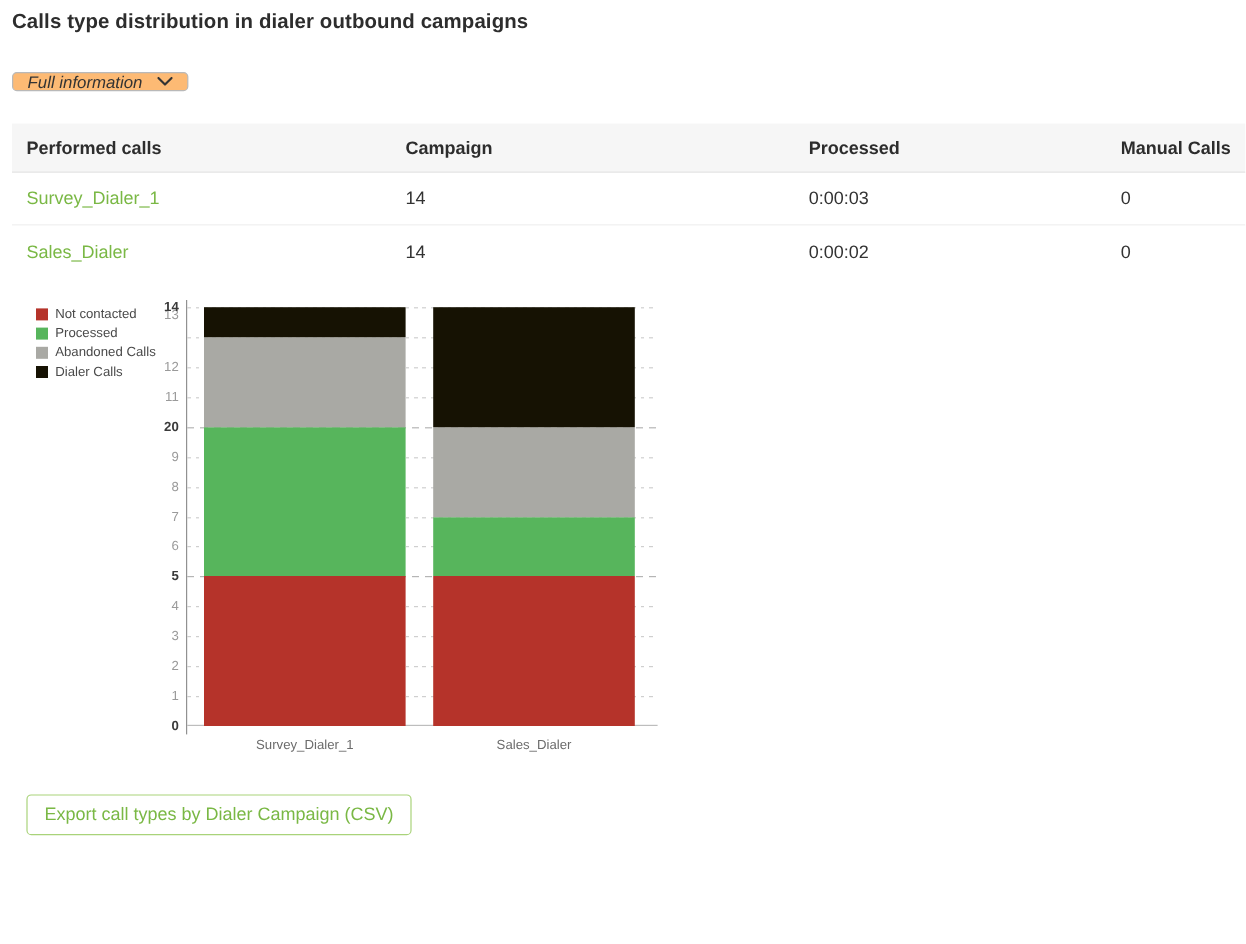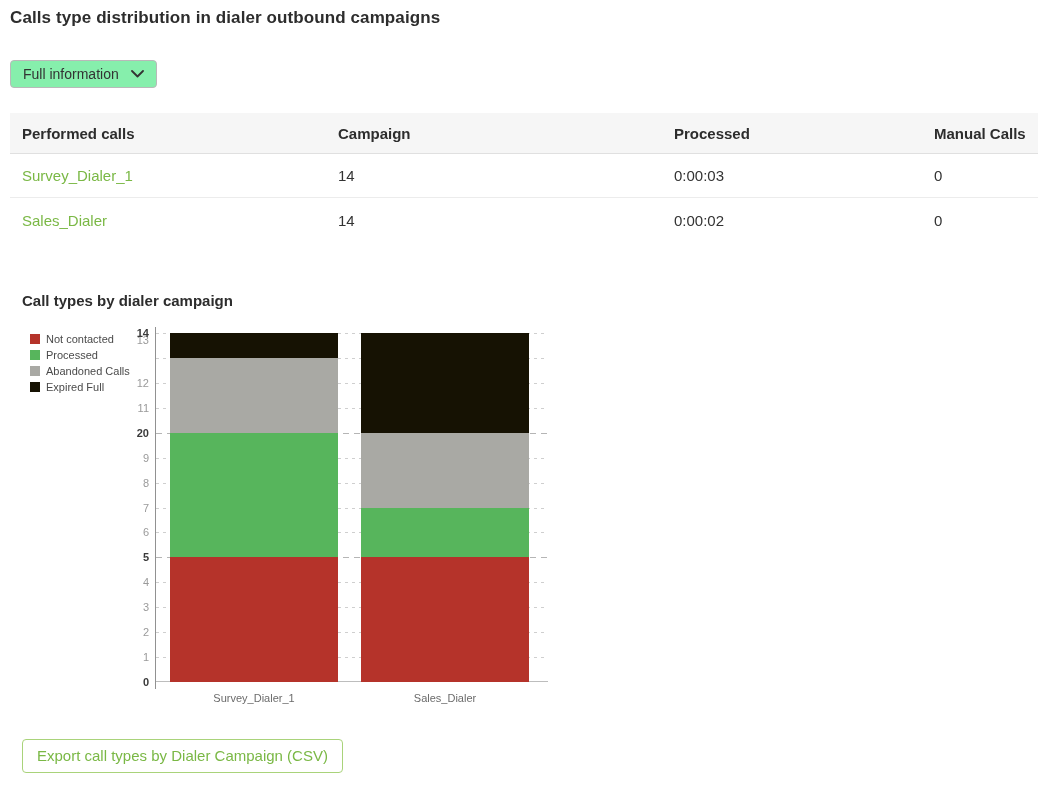--- a/index.html
+++ b/index.html
@@ -15,25 +15,26 @@
   }
 
   .dropdown {
     display: inline-flex;
     align-items: center;
     gap: 12px;
     margin: 32px 0 0 10px;
     padding: 6px 12px 6px 12px;
     border: 1px solid #b9b9b9;
     border-radius: 4px;
-    background: #86efac;
+    background: #fdba74;
     font-size: 14px;
     color: #333;
     cursor: pointer;
-    height: 28px;
+    height: 16px;
+    font-style: italic;
   }
   .dropdown svg { display: block; }
 
   
   .table { margin: 25px 0 0 10px; width: 1028px; }
   .thead, .trow {
     display: grid;
     grid-template-columns: 316px 336px 260px 1fr;
     padding-left: 12px;
     align-items: center;
@@ -147,39 +148,38 @@
       <div>0</div>
     </div>
     <div class="trow">
       <div><a class="campaign-link">Sales_Dialer</a></div>
       <div>14</div>
       <div>0:00:02</div>
       <div>0</div>
     </div>
   </div>
 
-  <h2 class="section-title">Call types by dialer campaign</h2>
 
   <div class="chart-wrap">
     <div class="legend" id="legend">
         <div class="legend-item">
           <span class="legend-swatch" style="background: rgb(181, 51, 42);"></span>
           <span class="legend-label">Not contacted</span>
         </div>
         <div class="legend-item">
           <span class="legend-swatch" style="background: rgb(87, 181, 92);"></span>
           <span class="legend-label">Processed</span>
         </div>
         <div class="legend-item">
           <span class="legend-swatch" style="background: rgb(169, 169, 164);"></span>
           <span class="legend-label">Abandoned Calls</span>
         </div>
         <div class="legend-item">
           <span class="legend-swatch" style="background: rgb(22, 18, 3);"></span>
-          <span class="legend-label">Expired Full</span>
+          <span class="legend-label">Dialer Calls</span>
         </div>
       </div>
     <div id="yaxis">
         <div class="y-tick-label strong" style="position: absolute; left: 119px; top: 351px;">0</div>
         <div class="y-tick-label" style="position: absolute; left: 119px; top: 326.071px;">1</div>
         <div class="y-tick-label" style="position: absolute; left: 119px; top: 301.143px;">2</div>
         <div class="y-tick-label" style="position: absolute; left: 119px; top: 276.214px;">3</div>
         <div class="y-tick-label" style="position: absolute; left: 119px; top: 251.286px;">4</div>
         <div class="y-tick-label strong" style="position: absolute; left: 119px; top: 226.357px;">5</div>
         <div class="y-tick-label" style="position: absolute; left: 119px; top: 201.429px;">6</div>

